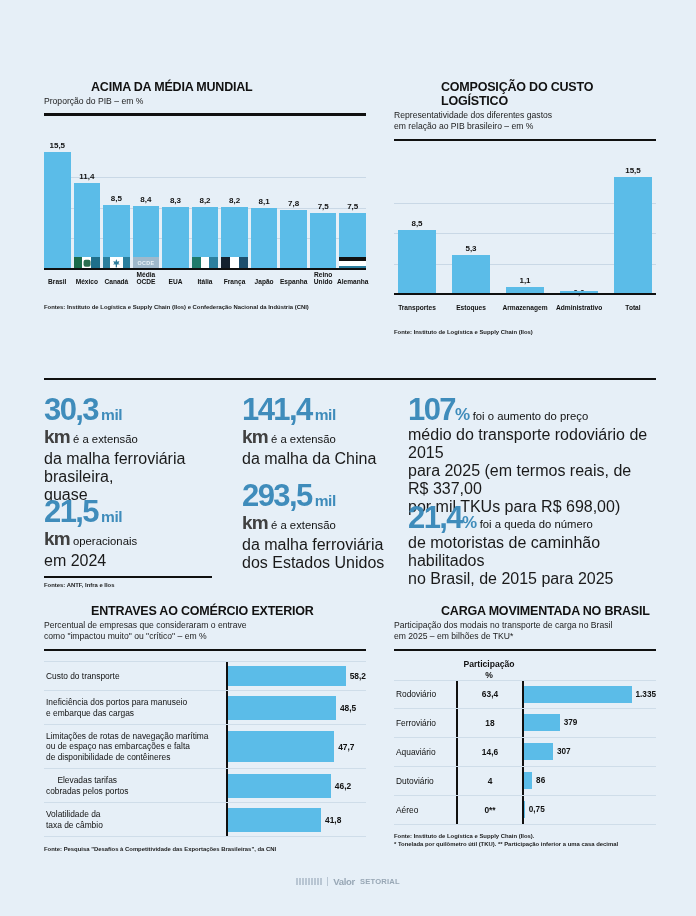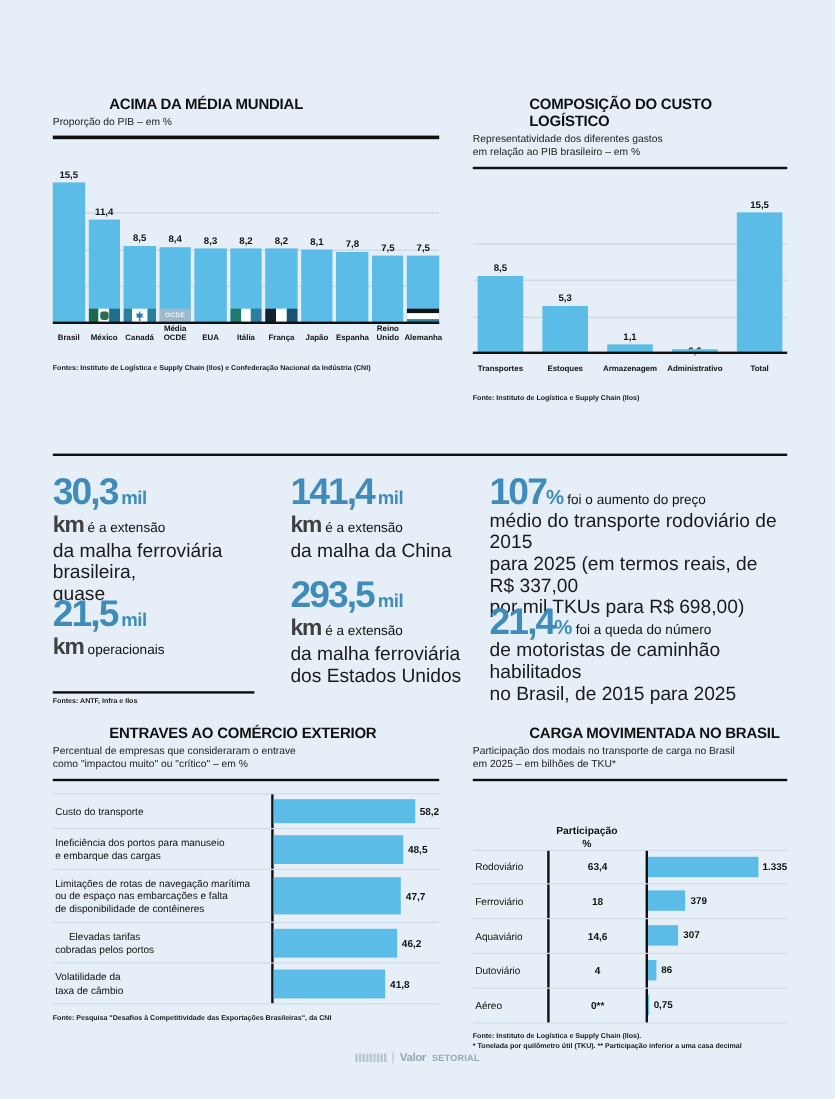--- a/index.html
+++ b/index.html
@@ -130,25 +130,25 @@
   .hrow:first-child { border-top: 1px solid #cfdde9; }
   .hlabel { width: 182px; font-size: 8.4px; line-height: 1.28; color:#111; padding: 6px 6px 6px 2px; display:flex; align-items:center; }
   .hbarcell { flex: 1; position: relative; display:flex; align-items:center; border-left: 2.2px solid #101010; }
   .hbar { background:#5bbce8; height: 72%; }
   .hval { font-size: 8.4px; font-weight: bold; margin-left: 4px; color:#111; }
 
   
   #sec-carga { position: absolute; left: 394px; top: 604px; width: 262px; }
   .ct-head { display:flex; margin-top: 8px; }
   .ct-head .sp { width: 62px; }
-  .ct-head .ph { width: 66px; text-align:center; font-size:8.6px; font-weight:bold; line-height:1.2; color:#111;margin-top:28px; }
+  .ct-head .ph { width: 66px; text-align:center; font-size:8.6px; font-weight:bold; line-height:1.2; color:#111; }
   .crow { display:flex; align-items:stretch; border-bottom:1px solid #cfdde9; }
   .crow:first-of-type { border-top:1px solid #cfdde9; }
   .cmodal { width: 62px; font-size:8.4px; color:#111; display:flex; align-items:center; padding:6px 0 6px 2px; }
-  .cpart { width: 82px; font-size:8.4px; font-weight:bold; color:#111; display:flex; align-items:center; justify-content:center;
+  .cpart { width: 66px; font-size:8.4px; font-weight:bold; color:#111; display:flex; align-items:center; justify-content:center;
            border-left:2.2px solid #101010; }
   .cbarcell { flex:1; display:flex; align-items:center; border-left:2.2px solid #101010; padding-left:0; }
   .cbar { background:#5bbce8; height:62%; }
   .cval { font-size:8.2px; font-weight:bold; margin-left:4px; color:#111; white-space:nowrap; }
 
   
   #footer { position:absolute; left:0; right:0; top:876px; display:flex; justify-content:center; align-items:center; gap:5px; }
   .logo-left { display:flex; gap:1px; align-items:center; }
   .logo-left i { display:block; width:2px; height:7px; background:#b9c6d3; }
   .logo-div { width:1px; height:9px; background:#b9c6d3; }
@@ -345,20 +345,21 @@
         <div class="stat" style="left:0px;top:0px;width:198px;">
           <p><span class="big big-num">30,3</span> <span class="unit">mil</span><br><span class="km">km</span> <span>é a extensão</span></p>
           <p></p>
           <div>da malha ferroviária brasileira,</div>
           <div>quase</div>
           <p></p>
         </div>
         <div class="stat" style="left:0px;top:102px;width:198px;">
           <p><span class="big big-num">21,5</span> <span class="unit">mil</span><br><span class="km">km</span> <span>operacionais</span></p>
           <p></p>
+          <div>em 2024</div>
           <p></p>
         </div>
         <div class="stat" style="left:198px;top:0px;width:152px;">
           <p><span class="big big-num">141,4</span> <span class="unit">mil</span><br><span class="km">km</span> <span>é a extensão</span></p>
           <p></p>
           <div>da malha da China</div>
           <p></p>
         </div>
         <div class="stat" style="left:198px;top:86px;width:166px;">
           <p><span class="big big-num">293,5</span> <span class="unit">mil</span><br><span class="km">km</span> <span>é a extensão</span></p>

